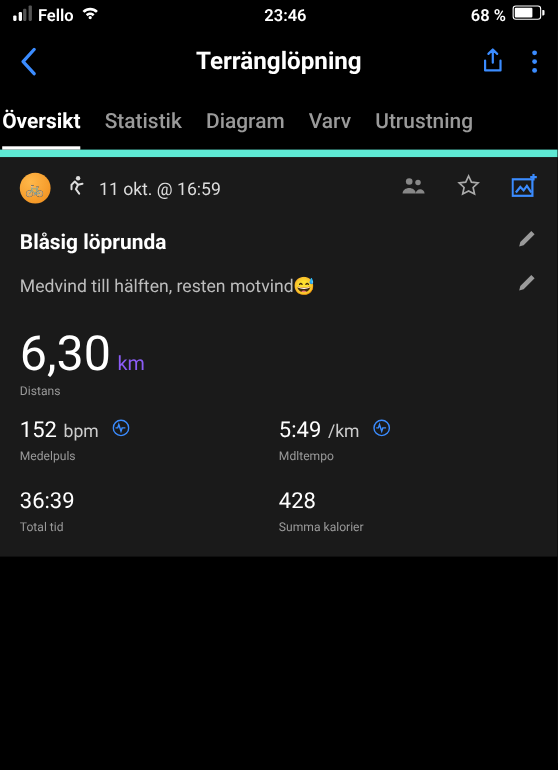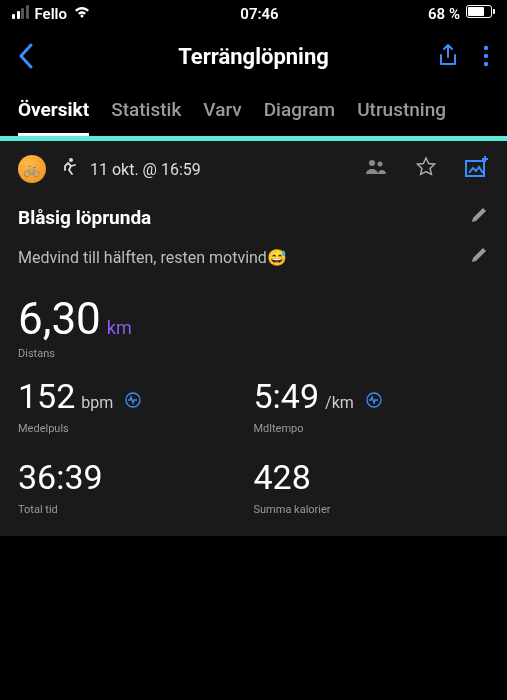--- a/index.html
+++ b/index.html
@@ -38,22 +38,22 @@
     padding: 0 18px;
     gap: 19px;
   }
   .nav-title { font-size: 22px; font-weight: 700; color: #fff; }
   .nav-left { color: #3b8cff; display: flex; align-items: center; width: 70px; }
   .nav-right { display: flex; align-items: center; gap: 24px; width: 70px; justify-content: flex-end; }
   .nav-right svg { display: block; }
 
   .tabs {
     display: flex;
-    border-bottom: 5px solid #5eead4;
-    padding: 0 18px;
+    border-bottom: 7px solid #5eead4;
+    padding: 0 2px;
     gap: 22px;
   }
   .tab {
     padding: 14px 0 12px 0;
     font-size: 19px;
     color: #9a9a9a;
     font-weight: 500;
     border-bottom: 3px solid transparent;
   }
   .tab.active { color: #fff; font-weight: 700; border-bottom-color: #fff; }
@@ -98,21 +98,21 @@
   .label { color: #9a9a9a; font-size: 11px; margin-top: 6px; }
 
   .grid {
     display: grid;
     grid-template-columns: 1fr 1fr;
     padding: 0 18px 20px 18px;
     row-gap: 22px;
   }
   .cell { }
   .value-line { display: inline-flex; align-items: baseline; gap: 6px; }
-  .med-value { font-size: 34px; font-weight: 400; }
+  .med-value { font-size: 20px; font-weight: 400; }
   .med-unit { font-size: 16px; color: #ccc; }
   .wave-badge { display: inline-flex; align-items: center; margin-left: 6px; }
   .wave-badge svg { display: block; }
 </style>
 </head>
 <body>
 
 <div class="status-bar">
   <div class="status-left">
     <span class="signal-bars">
@@ -121,21 +121,21 @@
         <span class="dim" style="height:11px"></span>
         <span class="dim" style="height:14px"></span>
     </span>
     <span>Fello</span>
     <span>
       <svg width="18" height="14" viewBox="0 0 18 14">
           <path d="M9 12.5a1.5 1.5 0 100-3 1.5 1.5 0 000 3zM2 5c4-4 10-4 14 0l-1.7 1.7c-3-3-7.6-3-10.6 0L2 5zm3 3c2.3-2.3 5.7-2.3 8 0l-1.7 1.7c-1.3-1.3-3.3-1.3-4.6 0L5 8z" fill="#fff"></path>
         </svg>
     </span>
   </div>
-  <div>07:46</div>
+  <div>23:46</div>
   <div class="status-right">
     <span>68 %</span>
     <span class="battery">
       <span class="battery-body">
           <span class="battery-fill"></span>
         </span>
       <span class="battery-tip"></span>
     </span>
   </div>
 </div>
@@ -159,22 +159,22 @@
           <circle cx="3" cy="11" r="2.2" fill="#3b8cff"></circle>
           <circle cx="3" cy="19" r="2.2" fill="#3b8cff"></circle>
         </svg>
     </span>
   </div>
 </div>
 
 <div class="tabs">
   <div class="tab active">Översikt</div>
   <div class="tab">Statistik</div>
+  <div class="tab">Diagram</div>
   <div class="tab">Varv</div>
-  <div class="tab">Diagram</div>
   <div class="tab">Utrustning</div>
 </div>
 
 <div class="content">
 
   <div class="activity-meta">
     <span class="avatar">🚲</span>
     <span class="run-icon">
       <svg width="20" height="20" viewBox="0 0 20 20">
           <circle cx="13" cy="3" r="2" fill="#ddd"></circle>

